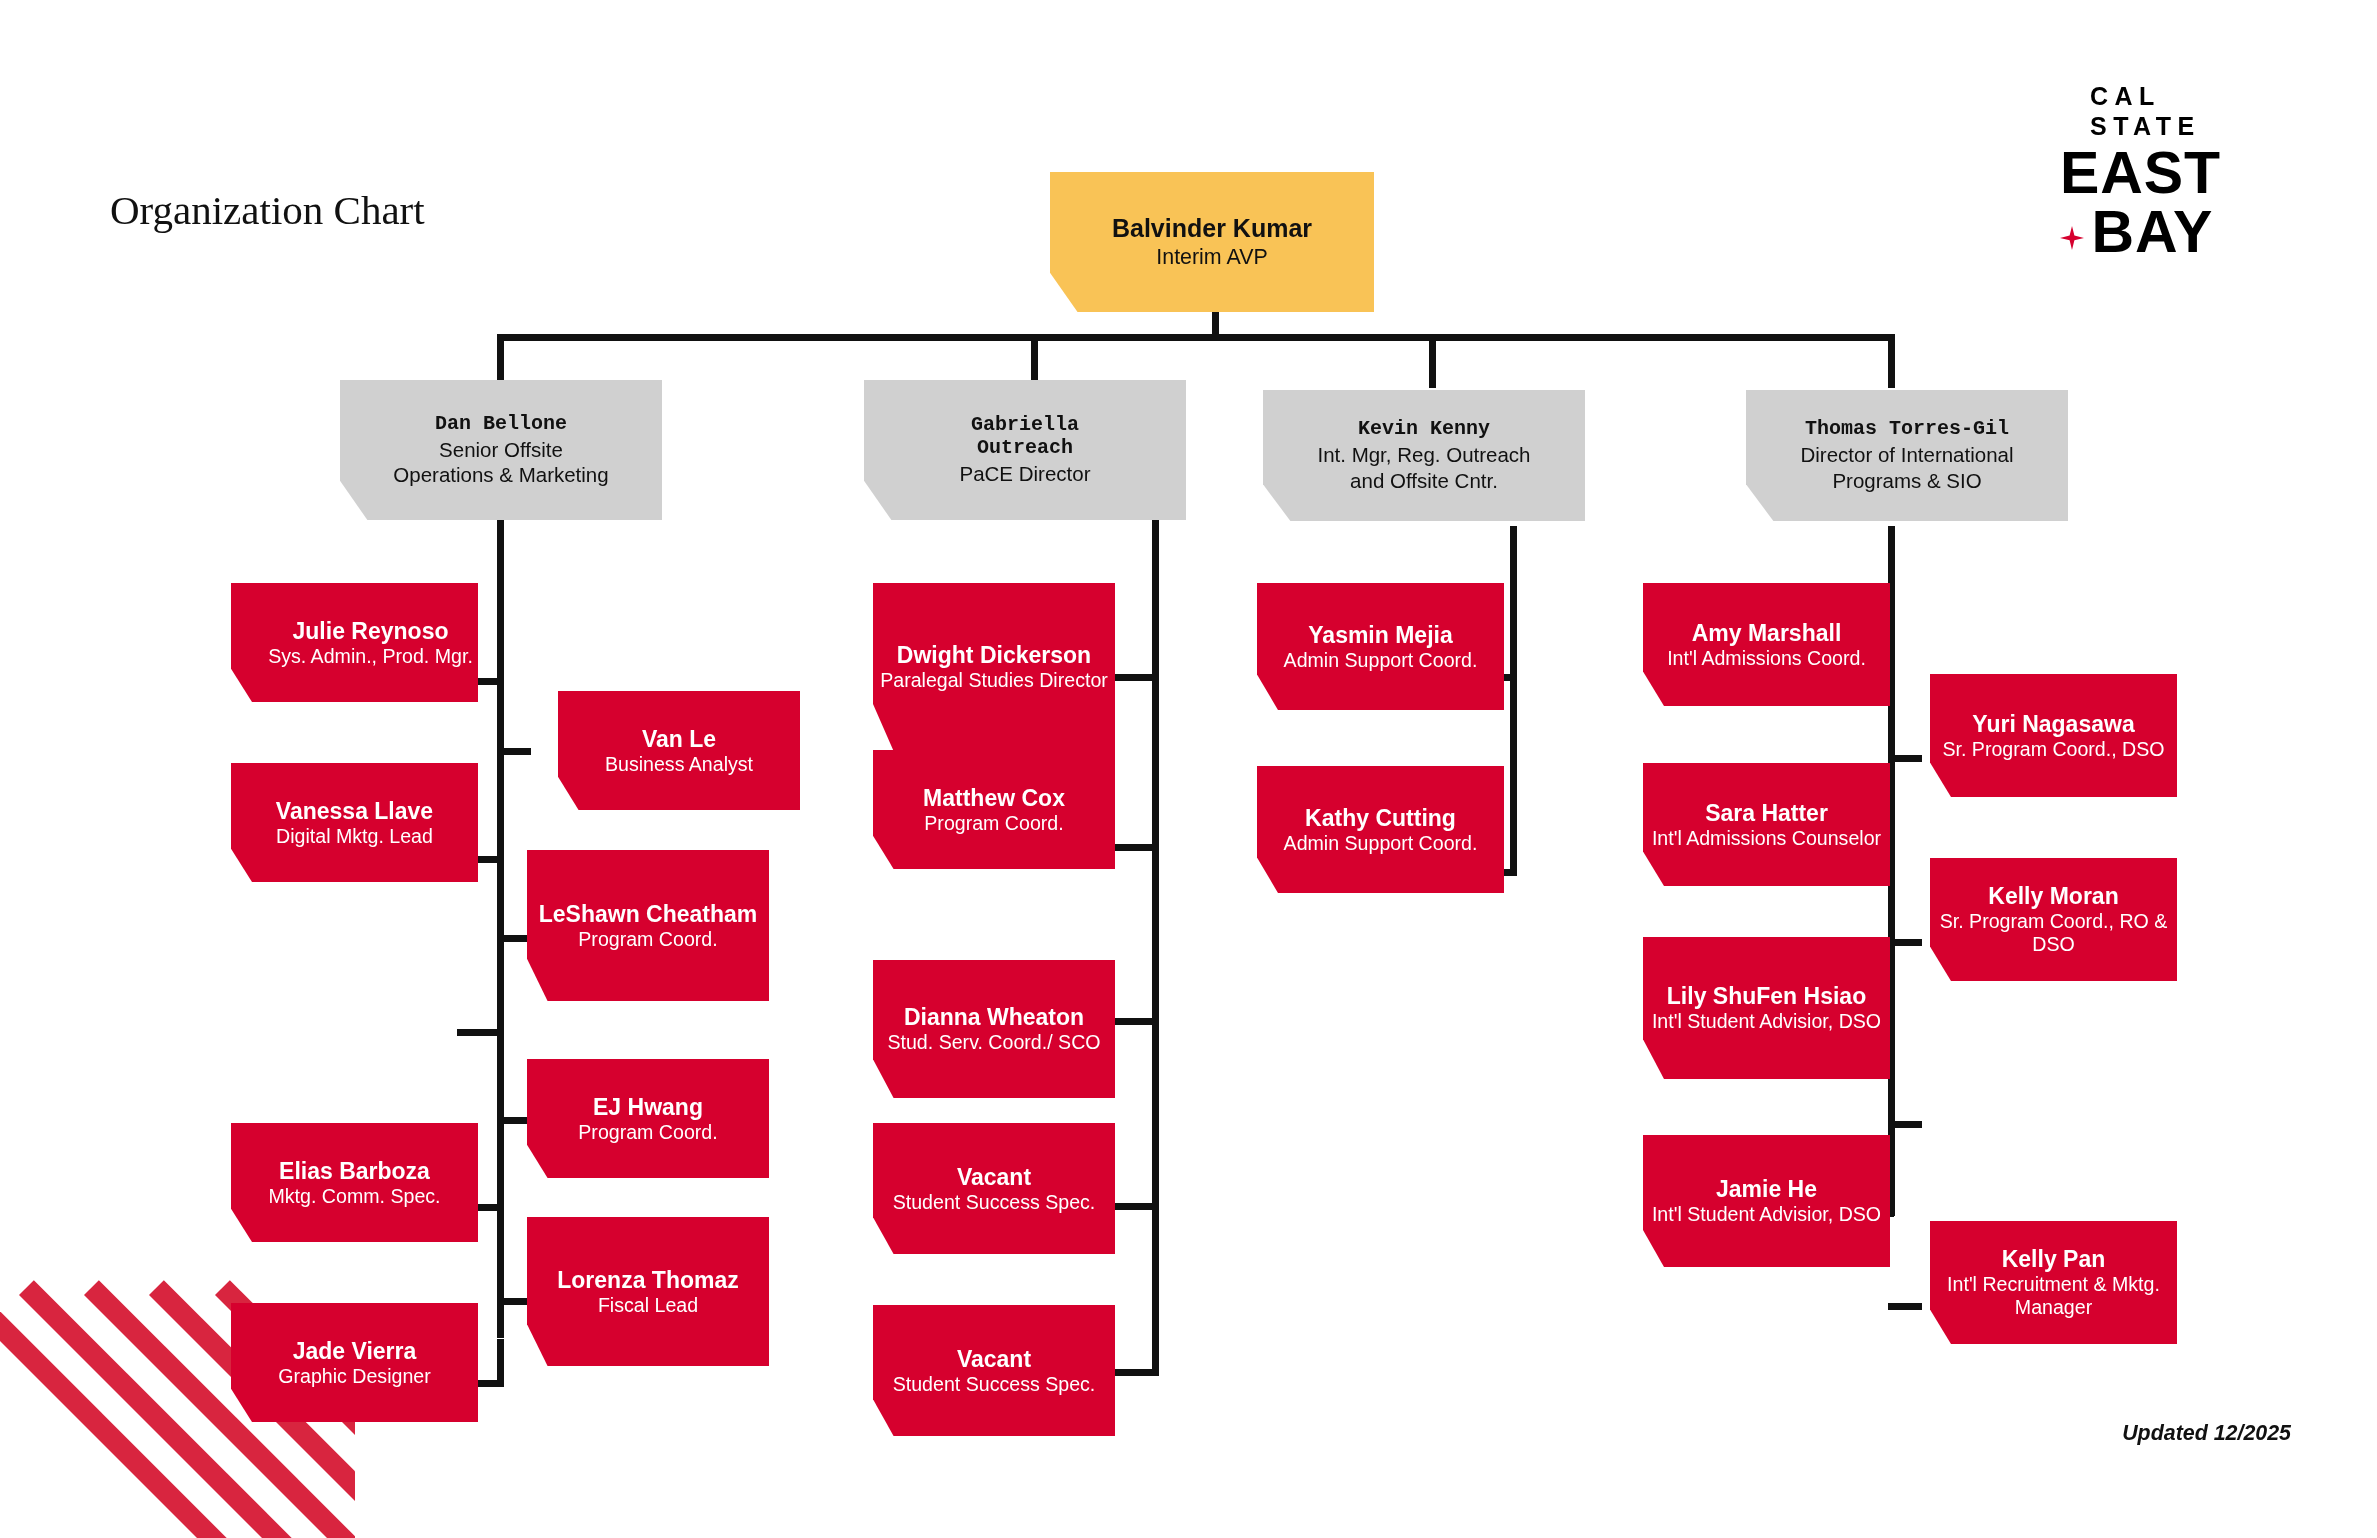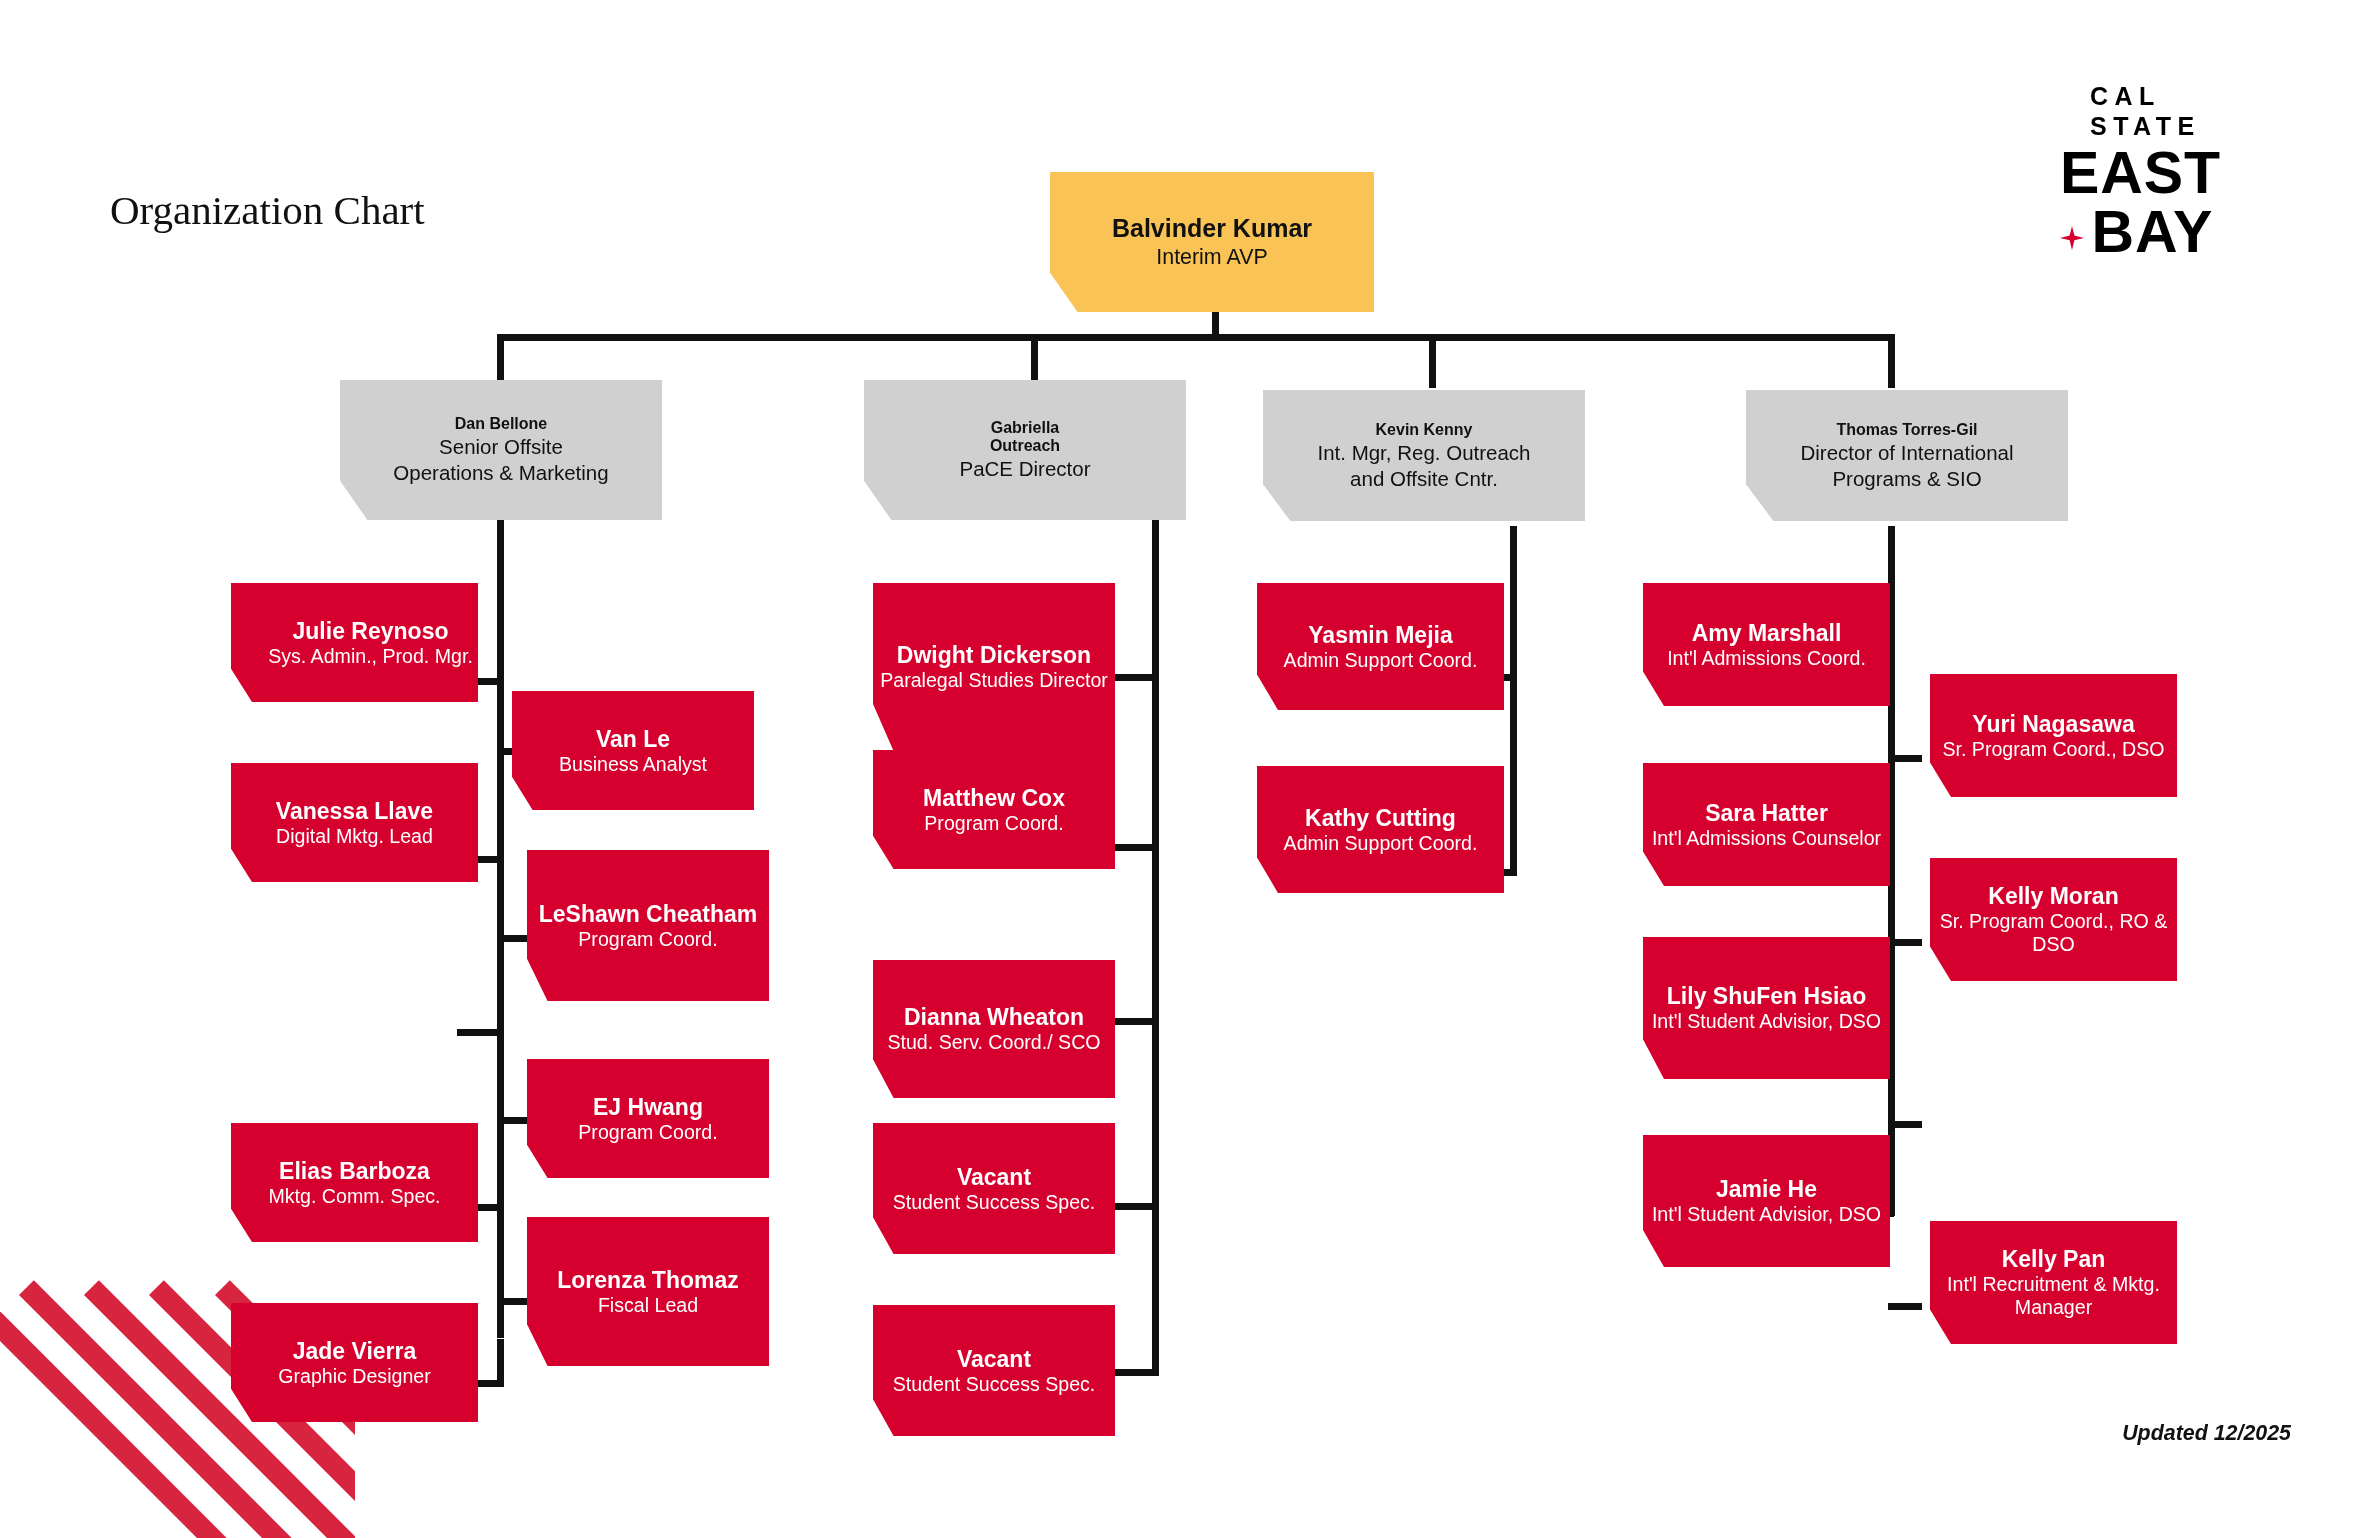--- a/index.html
+++ b/index.html
@@ -53,21 +53,21 @@
     clip-path:polygon(0 0,100% 0,100% 100%,8.5% 100%,0 72%);
   }
   .node .nm{font-weight:700;line-height:1.14;}
   .node .rl{font-weight:400;line-height:1.16;}
 
   .node.exec{background:#F9C356;color:#111;}
   .node.exec .nm{font-size:25px;}
   .node.exec .rl{font-size:21.4px;margin-top:1.9px;}
 
   .node.dir{background:#D0D0D0;color:#111;}
-  .node.dir .nm{font-size:16px;}
+  .node.dir .nm{font-size:20px;font-family:Liberation Mono, monospace;}
   .node.dir .rl{font-size:20.5px;margin-top:1.9px;}
 
   .node.staff{background:#D6002E;color:#fff;}
   .node.staff .nm{font-size:23px;}
   .node.staff .rl{font-size:19.6px;margin-top:0.9px;}
 
   .updated{position:absolute;right:86px;top:1421px;font-size:21.4px;font-weight:700;
            font-style:italic;color:#111;}
 </style>
 </head>
@@ -179,21 +179,21 @@
   </div>
   <div class="node staff" style="left:231px;top:1123px;width:247px;height:119px;">
     <div class="nm">Elias Barboza</div>
     <div class="rl">Mktg. Comm. Spec.</div>
   </div>
   <div class="node staff" style="left:231px;top:1303px;width:247px;height:119px;">
     <div class="nm">Jade Vierra</div>
     <div class="rl">Graphic Designer</div>
   </div>
 
-  <div class="node staff" style="left:512px;top:691px;width:242px;height:119px;">
+  <div class="node staff" style="left:558px;top:691px;width:242px;height:119px;">
     <div class="nm">Van Le</div>
     <div class="rl">Business Analyst</div>
   </div>
   <div class="node staff" style="left:527px;top:850px;width:242px;height:151px;">
     <div class="nm">LeShawn Cheatham</div>
     <div class="rl">Program Coord.</div>
   </div>
   <div class="node staff" style="left:527px;top:1059px;width:242px;height:119px;">
     <div class="nm">EJ Hwang</div>
     <div class="rl">Program Coord.</div>

